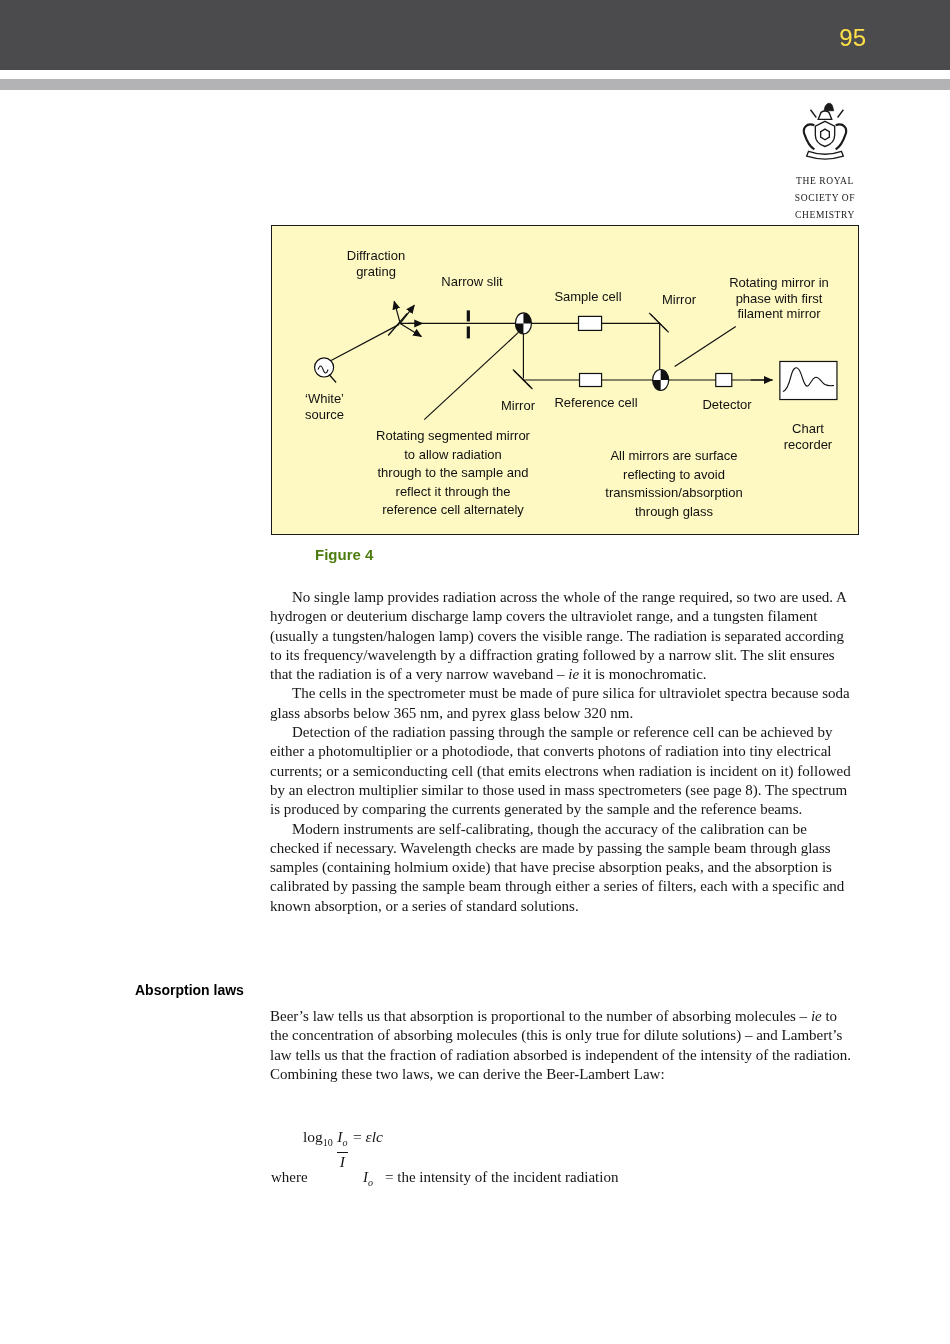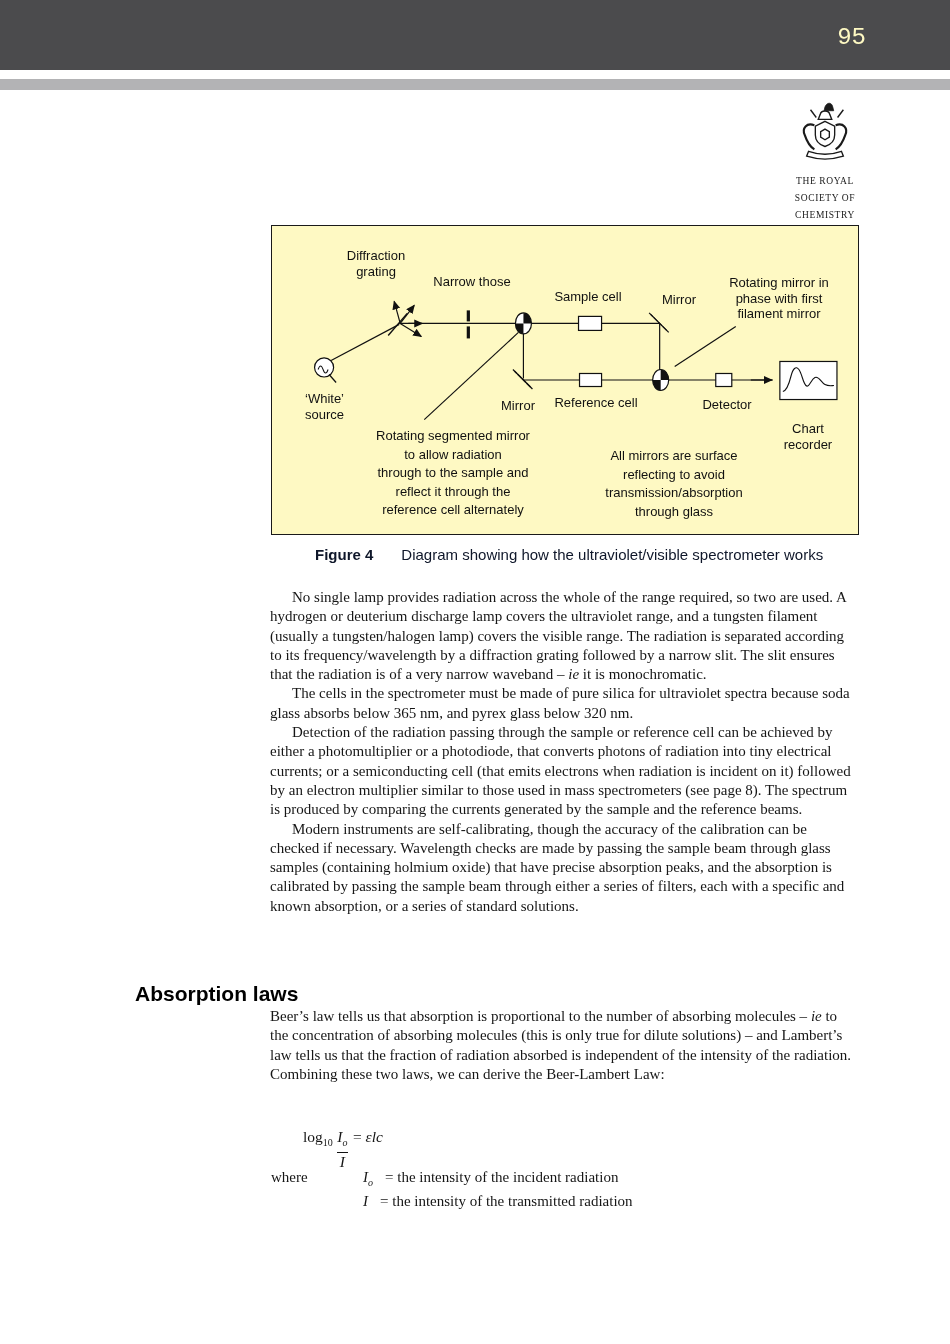--- a/index.html
+++ b/index.html
@@ -3,52 +3,52 @@
 <meta charset="utf-8">
 <style>
   html,body{margin:0;padding:0;}
   .page{position:relative;width:950px;height:1344px;background:#ffffff;overflow:hidden;
         font-family:"Liberation Serif",serif;color:#1a1a1a;}
 
   
   .topbar{position:absolute;left:0;top:0;width:950px;height:70px;background:#4b4b4d;}
   .topbar-title{position:absolute;left:137px;top:24px;font-family:"Liberation Sans",sans-serif;
                 font-size:24px;color:#ffffff;letter-spacing:0.2px;white-space:nowrap;}
-  .topbar-page{position:absolute;right:84px;top:24px;font-family:Liberation Mono, monospace;
-               font-size:24px;color:#fef9c3;}
+  .topbar-page{position:absolute;right:84px;top:24px;font-family:Liberation Sans, sans-serif;
+               font-size:24px;color:#fde047;}
   .subbar{position:absolute;left:0;top:79px;width:950px;height:11px;background:#b3b3b5;}
 
   
   .unilever{position:absolute;left:135px;top:104px;width:80px;}
   .unilever-word{margin-top:3px;font-family:"Liberation Serif",serif;font-weight:bold;
                  font-size:17px;letter-spacing:0.3px;color:#0e0e0e;}
   .rsc{position:absolute;left:788px;top:100px;width:74px;text-align:center;}
   .rsc-text{margin-top:5px;font-family:"Liberation Serif",serif;font-size:9.5px;line-height:17px;
             letter-spacing:0.6px;color:#1a1a1a;white-space:pre-line;}
 
   
   .figure-box{position:absolute;left:271px;top:225px;width:588px;height:310px;
               border:1.5px solid #1a1a1a;box-sizing:border-box;background:#fef9c3;}
   .diagram-svg{position:absolute;left:0;top:0;width:100%;height:100%;}
   .dlabel{position:absolute;font-family:"Liberation Sans",sans-serif;font-size:13px;
           line-height:15.5px;color:#111;white-space:pre-line;text-align:center;}
   .dnote{position:absolute;font-family:Liberation Sans, sans-serif;font-size:13px;
          line-height:18.5px;color:#111;white-space:pre-line;text-align:center;}
   .figure-caption{position:absolute;left:315px;top:546px;display:flex;gap:28px;
-                  font-family:"Liberation Sans",sans-serif;font-size:15px;color:#0f172a;white-space:nowrap;}
+                  font-family:"Liberation Sans",sans-serif;font-size:15px;color:#4d7c0f;white-space:nowrap;}
   .figure-caption .cap-label{font-weight:bold;}
 
   
   .bodyblock{position:absolute;left:270px;width:589px;font-size:15px;line-height:19.3px;
              color:#161616;text-align:left;}
   .bodyblock p{margin:0;}
   .bodyblock p.indent{text-indent:22px;}
   .seg-i{font-style:italic;}
   .section-heading{position:absolute;left:135px;top:982px;margin:0;
-                   font-family:"Liberation Sans",sans-serif;font-weight:bold;font-size:21px;color:#000;}
+                   font-family:"Liberation Sans",sans-serif;font-weight:bold;font-size:14px;color:#000;}
 
   
   .formula{position:absolute;left:303px;top:1128px;display:flex;align-items:flex-start;
            font-size:15.5px;color:#161616;}
   .formula sub{font-size:10px;}
   .frac{display:flex;flex-direction:column;align-items:center;margin:0 5px 0 4px;}
   .frac .num{line-height:18px;}
   .frac .den{line-height:17px;border-top:1.3px solid #111;padding:0 3px;}
   .f-eq{line-height:18px;}
   .where-block{position:absolute;left:271px;top:1168px;display:flex;font-size:15px;
@@ -159,21 +159,21 @@
       </g>
       <g>
         <ellipse cx="388" cy="153.5" rx="8" ry="10.5" fill="#fff" stroke="#111" stroke-width="1.2"></ellipse>
         <path d="M388,153.5 L388,143 A8,10.5 0 0 1 396,153.5 Z" fill="#111"></path>
         <path d="M388,153.5 L388,164 A8,10.5 0 0 1 380,153.5 Z" fill="#111"></path>
       </g>
     </svg>
 
     <div class="dlabel" style="left:54px;top:22px;width:100px;">Diffraction
 grating</div>
-    <div class="dlabel" style="left:150px;top:48px;width:100px;">Narrow those</div>
+    <div class="dlabel" style="left:150px;top:48px;width:100px;">Narrow slit</div>
     <div class="dlabel" style="left:266px;top:63px;width:100px;">Sample cell</div>
     <div class="dlabel" style="left:357px;top:66px;width:100px;">Mirror</div>
     <div class="dlabel" style="left:427px;top:49px;width:160px;">Rotating mirror in
 phase with first
 filament mirror</div>
     <div class="dlabel" style="left:33px;top:165px;width:80px;text-align:left;">‘White’
 source</div>
     <div class="dlabel" style="left:196px;top:172px;width:100px;">Mirror</div>
     <div class="dlabel" style="left:254px;top:169px;width:140px;">Reference cell</div>
     <div class="dlabel" style="left:405px;top:171px;width:100px;">Detector</div>
@@ -185,21 +185,20 @@
 reflect it through the
 reference cell alternately</div>
     <div class="dnote" style="left:282px;top:221px;width:240px;">All mirrors are surface
 reflecting to avoid
 transmission/absorption
 through glass</div>
   </div>
 
   <div class="figure-caption">
     <span class="cap-label">Figure 4</span>
-    <span>Diagram showing how the ultraviolet/visible spectrometer works</span>
   </div>
 
   <div class="bodyblock" style="top:588px;">
     <p class="indent"><span>No single lamp provides radiation across the whole of the range required, so two are used. A hydrogen or deuterium discharge lamp covers the ultraviolet range, and a tungsten filament (usually a tungsten/halogen lamp) covers the visible range. The radiation is separated according to its frequency/wavelength by a diffraction grating followed by a narrow slit. The slit ensures that the radiation is of a very narrow waveband – </span><span class="seg-i">ie</span><span> it is monochromatic.</span></p>
     <p class="indent"><span>The cells in the spectrometer must be made of pure silica for ultraviolet spectra because soda glass absorbs below 365 nm, and pyrex glass below 320 nm.</span></p>
     <p class="indent"><span>Detection of the radiation passing through the sample or reference cell can be achieved by either a photomultiplier or a photodiode, that converts photons of radiation into tiny electrical currents; or a semiconducting cell (that emits electrons when radiation is incident on it) followed by an electron multiplier similar to those used in mass spectrometers (see page 8). The spectrum is produced by comparing the currents generated by the sample and the reference beams.</span></p>
     <p class="indent"><span>Modern instruments are self-calibrating, though the accuracy of the calibration can be checked if necessary. Wavelength checks are made by passing the sample beam through glass samples (containing holmium oxide) that have precise absorption peaks, and the absorption is calibrated by passing the sample beam through either a series of filters, each with a specific and known absorption, or a series of standard solutions.</span></p>
   </div>
 
   <h2 class="section-heading">Absorption laws</h2>
@@ -214,17 +213,16 @@
       <span class="num"><i>I</i><sub><i>o</i></sub></span>
       <span class="den"><i>I</i></span>
     </span>
     <span class="f-eq"><span>=</span> <i>εlc</i></span>
   </div>
 
   <div class="where-block">
     <span class="where-label">where</span>
     <span class="defs">
       <div class="def-line"><i>I</i><sub><i>o</i></sub><span class="def-rest">= the intensity of the incident radiation</span></div>
-      <div class="def-line"><i>I</i><sub><i></i></sub><span class="def-rest">= the intensity of the transmitted radiation</span></div>
     </span>
   </div>
 
 </div>
 
 </body></html>

